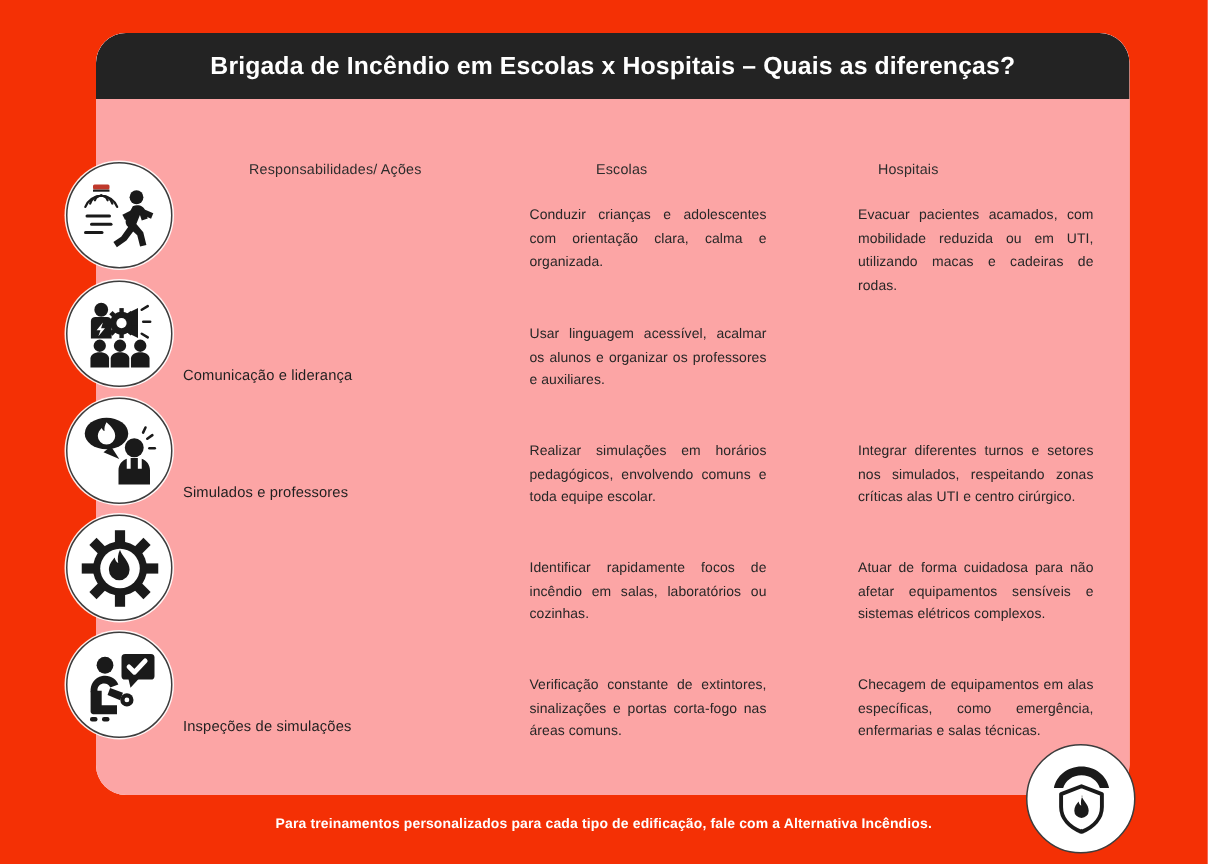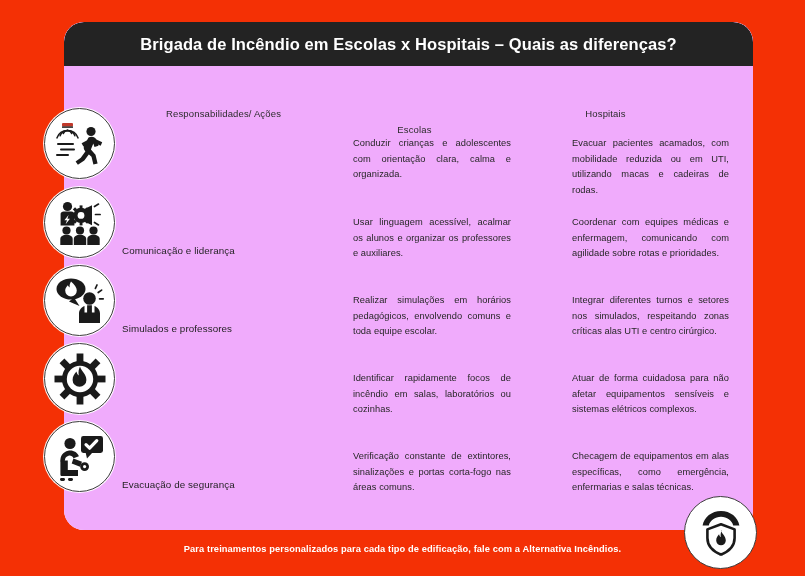--- a/index.html
+++ b/index.html
@@ -26,21 +26,21 @@
     height: 508px;
     background: #ffffff;
     border-radius: 20px;
     overflow: visible;
   }
   .card-inner-clip {
     position: absolute;
     inset: 0;
     border-radius: 20px;
     overflow: hidden;
-    background: #f0abfc;
+    background: #fca5a5;
   }
 
   
   .card-header {
     position: absolute;
     left: 0;
     top: 0;
     width: 100%;
     height: 44px;
     background: #232323;
@@ -75,21 +75,21 @@
   }
   .col-head {
     position: absolute;
     font-size: 9.5px;
     color: #2c2c2c;
     font-weight: normal;
     letter-spacing: .15px;
     text-align: center;
   }
   .col-head.resp  { left: 58px;  width: 190px; text-align: left; padding-left: 44px; }
-  .col-head.esc   { left: 273px; width: 155px; margin-top: 16px; }
+  .col-head.esc   { left: 273px; width: 155px; }
   .col-head.hosp  { left: 464px; width: 155px; }
 
   
   .row {
     position: absolute;
     left: 0;
     width: 100%;
     height: 78px;
   }
   .row.r0 { top: 66px; }
@@ -201,36 +201,35 @@
       </div>
 
       <div class="row r0">
         <div class="cell-text esc">Conduzir crianças e adolescentes com orientação clara, calma e organizada.</div>
         <div class="cell-text hosp">Evacuar pacientes acamados, com mobilidade reduzida ou em UTI, utilizando macas e cadeiras de rodas.</div>
       </div>
 
       <div class="row r1">
         <div class="cell-label">Comunicação e liderança</div>
         <div class="cell-text esc">Usar linguagem acessível, acalmar os alunos e organizar os professores e auxiliares.</div>
-        <div class="cell-text hosp">Coordenar com equipes médicas e enfermagem, comunicando com agilidade sobre rotas e prioridades.</div>
       </div>
 
       <div class="row r2">
         <div class="cell-label">Simulados e professores</div>
         <div class="cell-text esc">Realizar simulações em horários pedagógicos, envolvendo comuns e toda equipe escolar.</div>
         <div class="cell-text hosp">Integrar diferentes turnos e setores nos simulados, respeitando zonas críticas alas UTI e centro cirúrgico.</div>
       </div>
 
       <div class="row r3">
         <div class="cell-text esc">Identificar rapidamente focos de incêndio em salas, laboratórios ou cozinhas.</div>
         <div class="cell-text hosp">Atuar de forma cuidadosa para não afetar equipamentos sensíveis e sistemas elétricos complexos.</div>
       </div>
 
       <div class="row r4">
-        <div class="cell-label">Evacuação de segurança</div>
+        <div class="cell-label">Inspeções de simulações</div>
         <div class="cell-text esc">Verificação constante de extintores, sinalizações e portas corta-fogo nas áreas comuns.</div>
         <div class="cell-text hosp">Checagem de equipamentos em alas específicas, como emergência, enfermarias e salas técnicas.</div>
       </div>
 
     </div>
   </div>
 </div>
 
 <div class="icon-rail">
 

